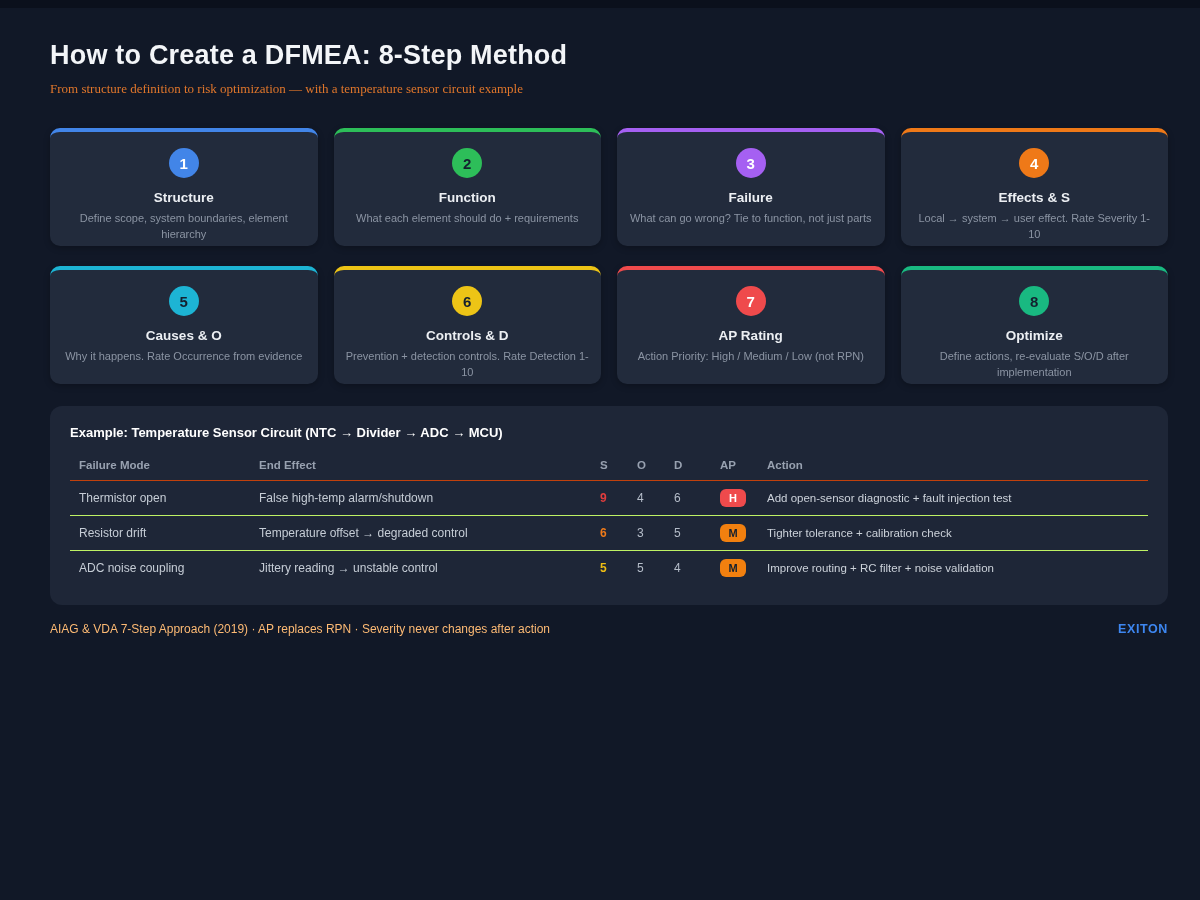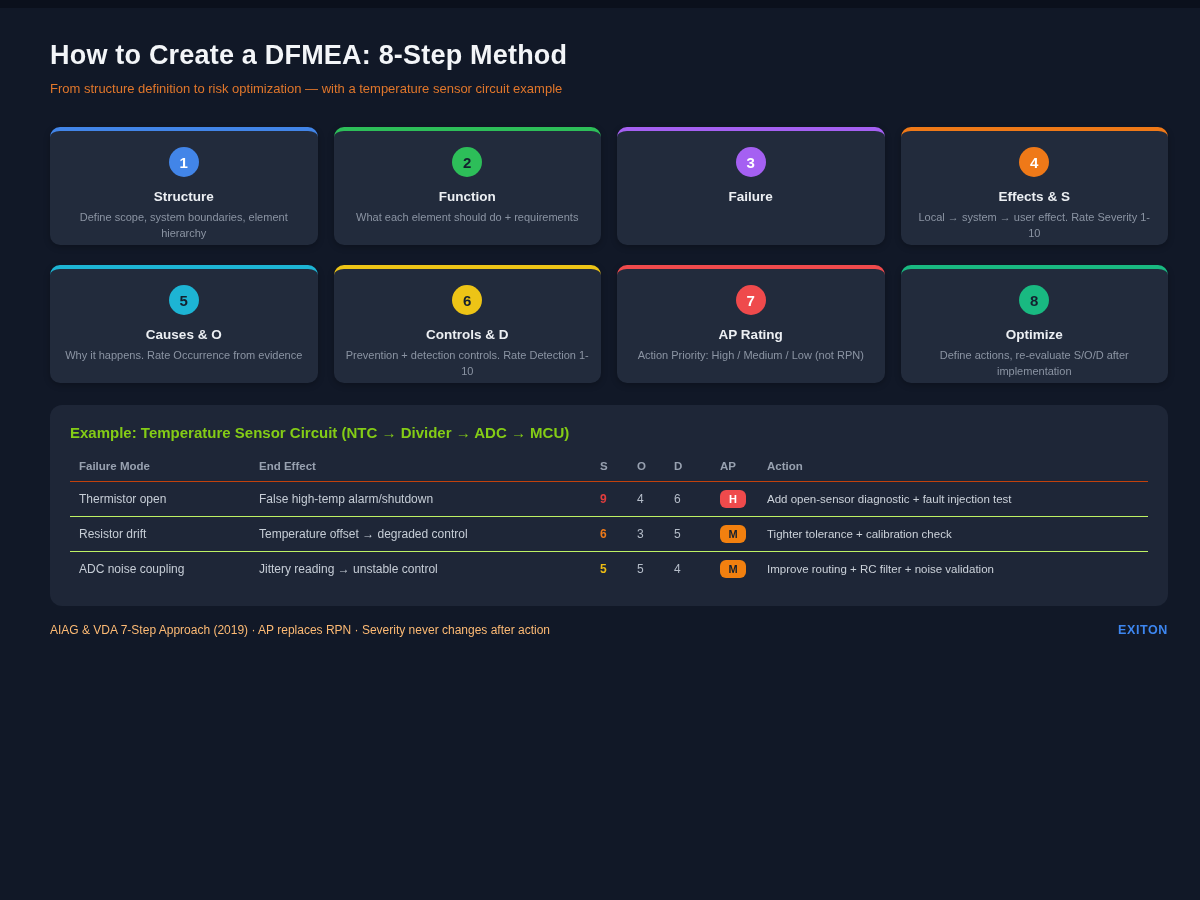--- a/index.html
+++ b/index.html
@@ -11,21 +11,21 @@
     overflow: hidden;
   }
   .top-edge { height: 8px; background: #0b101c; }
   .container { padding: 32px 32px 0 50px; }
 
   h1.page-title {
     margin: 0; color: #f3f5f8;
     font-size: 27px; font-weight: bold; letter-spacing: 0.2px;
   }
   .page-subtitle {
-    margin-top: 10px; color: #e0762b; font-size: 13px;
+    margin-top: 10px; color: #e0762b; font-size: 13px; font-family: Liberation Serif, serif;
   }
 
   .steps-grid {
     margin-top: 31px;
     display: grid;
     grid-template-columns: repeat(4, 1fr);
     gap: 20px 16px;
   }
   .step-card {
     background: #222b3c;
@@ -50,21 +50,21 @@
     color: #8b94a3; font-size: 11px; line-height: 1.45;
   }
 
   .example-panel {
     margin-top: 22px;
     background: #1e2637;
     border-radius: 12px;
     padding: 19px 20px 20px 20px;
   }
   .example-title {
-    color: #84cc16; font-size: 15px; font-weight: bold;
+    color: #ffffff; font-size: 13px; font-weight: bold;
   }
   table.fmea-table {
     width: 100%; margin-top: 13px;
     border-collapse: collapse; table-layout: fixed;
   }
   .fmea-table col.c-failure { width: 180px; }
   .fmea-table col.c-effect  { width: 341px; }
   .fmea-table col.c-s       { width: 37px; }
   .fmea-table col.c-o       { width: 37px; }
   .fmea-table col.c-d       { width: 46px; }
@@ -117,20 +117,21 @@
 
   <div class="step-card" style="border-top-color: rgb(45, 190, 89);">
     <div class="step-number" style="background: rgb(45, 190, 89); color: rgb(20, 32, 47);">2</div>
     <div class="step-title">Function</div>
     <div class="step-desc">What each element should do + requirements</div>
   </div>
 
   <div class="step-card" style="border-top-color: rgb(165, 96, 242);">
     <div class="step-number" style="background: rgb(165, 96, 242); color: rgb(255, 255, 255);">3</div>
     <div class="step-title">Failure</div>
+    <div class="step-desc">What can go wrong? Tie to function, not just parts</div>
   </div>
 
   <div class="step-card" style="border-top-color: rgb(239, 121, 24);">
     <div class="step-number" style="background: rgb(239, 121, 24); color: rgb(255, 255, 255);">4</div>
     <div class="step-title">Effects &amp; S</div>
     <div class="step-desc">Local → system → user effect. Rate Severity 1-10</div>
   </div>
 
   <div class="step-card" style="border-top-color: rgb(29, 180, 212);">
     <div class="step-number" style="background: rgb(29, 180, 212); color: rgb(20, 32, 47);">5</div>

